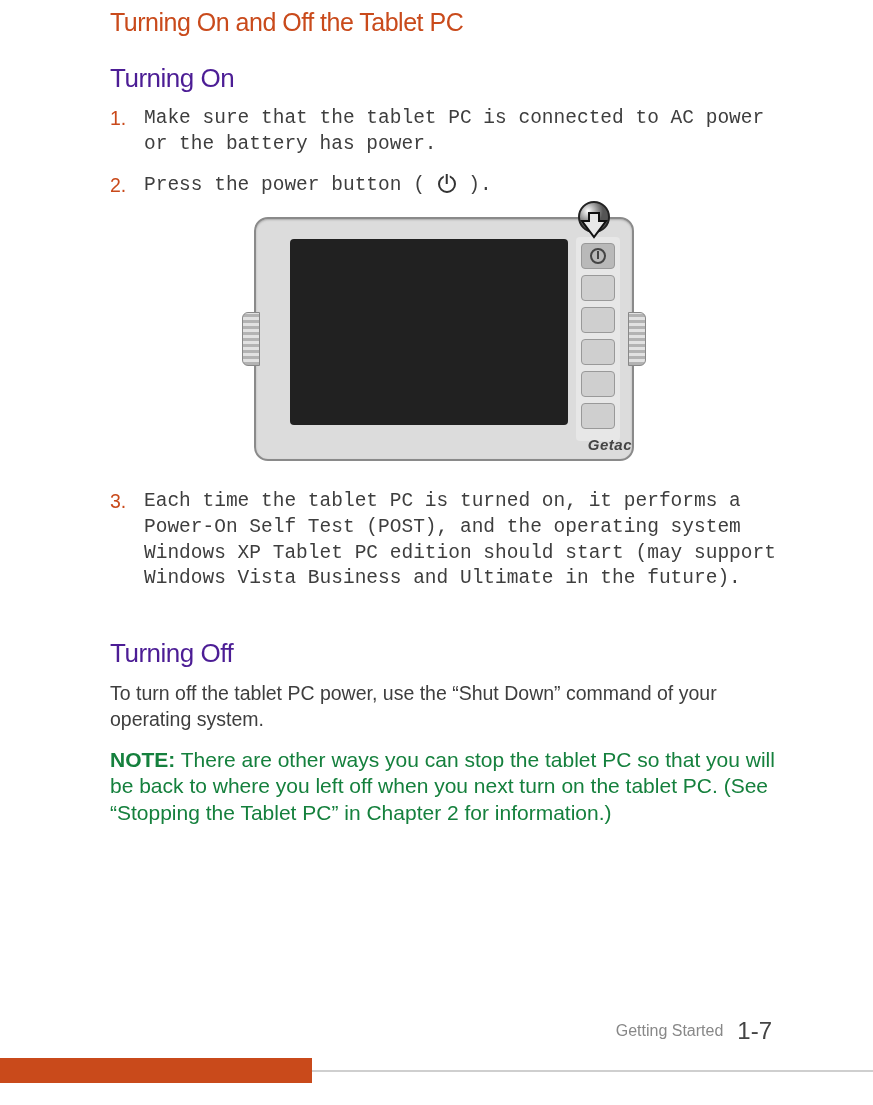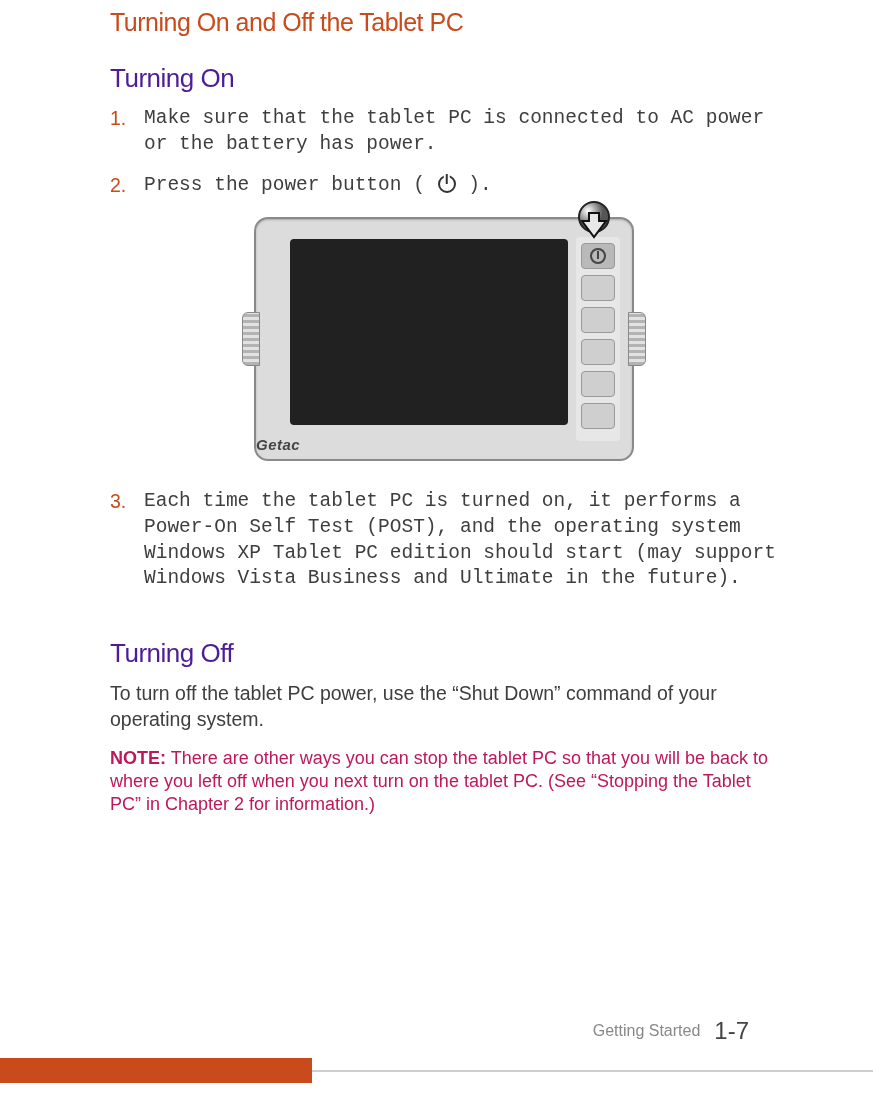--- a/index.html
+++ b/index.html
@@ -133,50 +133,50 @@
       content:""; position:absolute; left:50%; top:50%;
       width:12px;height:12px;border:2px solid #444;border-radius:50%;
       transform:translate(-50%,-50%);
     }
     .hw-btn.power::before{
       content:""; position:absolute; left:50%; top:30%;
       width:2px;height:8px;background:#444;transform:translateX(-50%);
     }
     .brand-bar{
       position:absolute;left:0;right:0;bottom:6px;
-      text-align:left;color:#444;font-family:Arial;
+      text-align:right;color:#444;font-family:Arial;
       font-size:15px;font-style:italic;font-weight:bold;
       letter-spacing:0.5px;
     }
     .arrow{
       position:absolute;
       right:18px; top:-18px;
       width:40px;height:54px;
     }
     .arrow svg{width:100%;height:100%;}
     
     .body-text {
       font-family: "Century Gothic", "Trebuchet MS", Arial, sans-serif;
       font-size: 19.5px;
       line-height: 1.32;
       color: #3e3e3e;
       margin-bottom: 14px;
     }
     .note-block, .caution-block {
       font-family: Arial, Helvetica, sans-serif;
-      font-size: 18px;
-      color: #be185d;
+      font-size: 21px;
+      color: #15803d;
       line-height: 1.28;
       margin-bottom: 18px;
     }
     .note-block b, .caution-block b { font-weight: bold; }
     
     .footer {
       position: absolute;
-      bottom: 60px; right: 124px;
+      bottom: 60px; right: 101px;
       font-family: Arial, Helvetica, sans-serif;
       font-size: 16px;
       color: #888;
       display: flex; align-items: center; gap: 14px;
     }
     .page-no { color: #444; font-size: 24px; }
     .accent-bar {
       position: absolute;
       left: 0; bottom: 22px;
       width: 312px; height: 25px;

